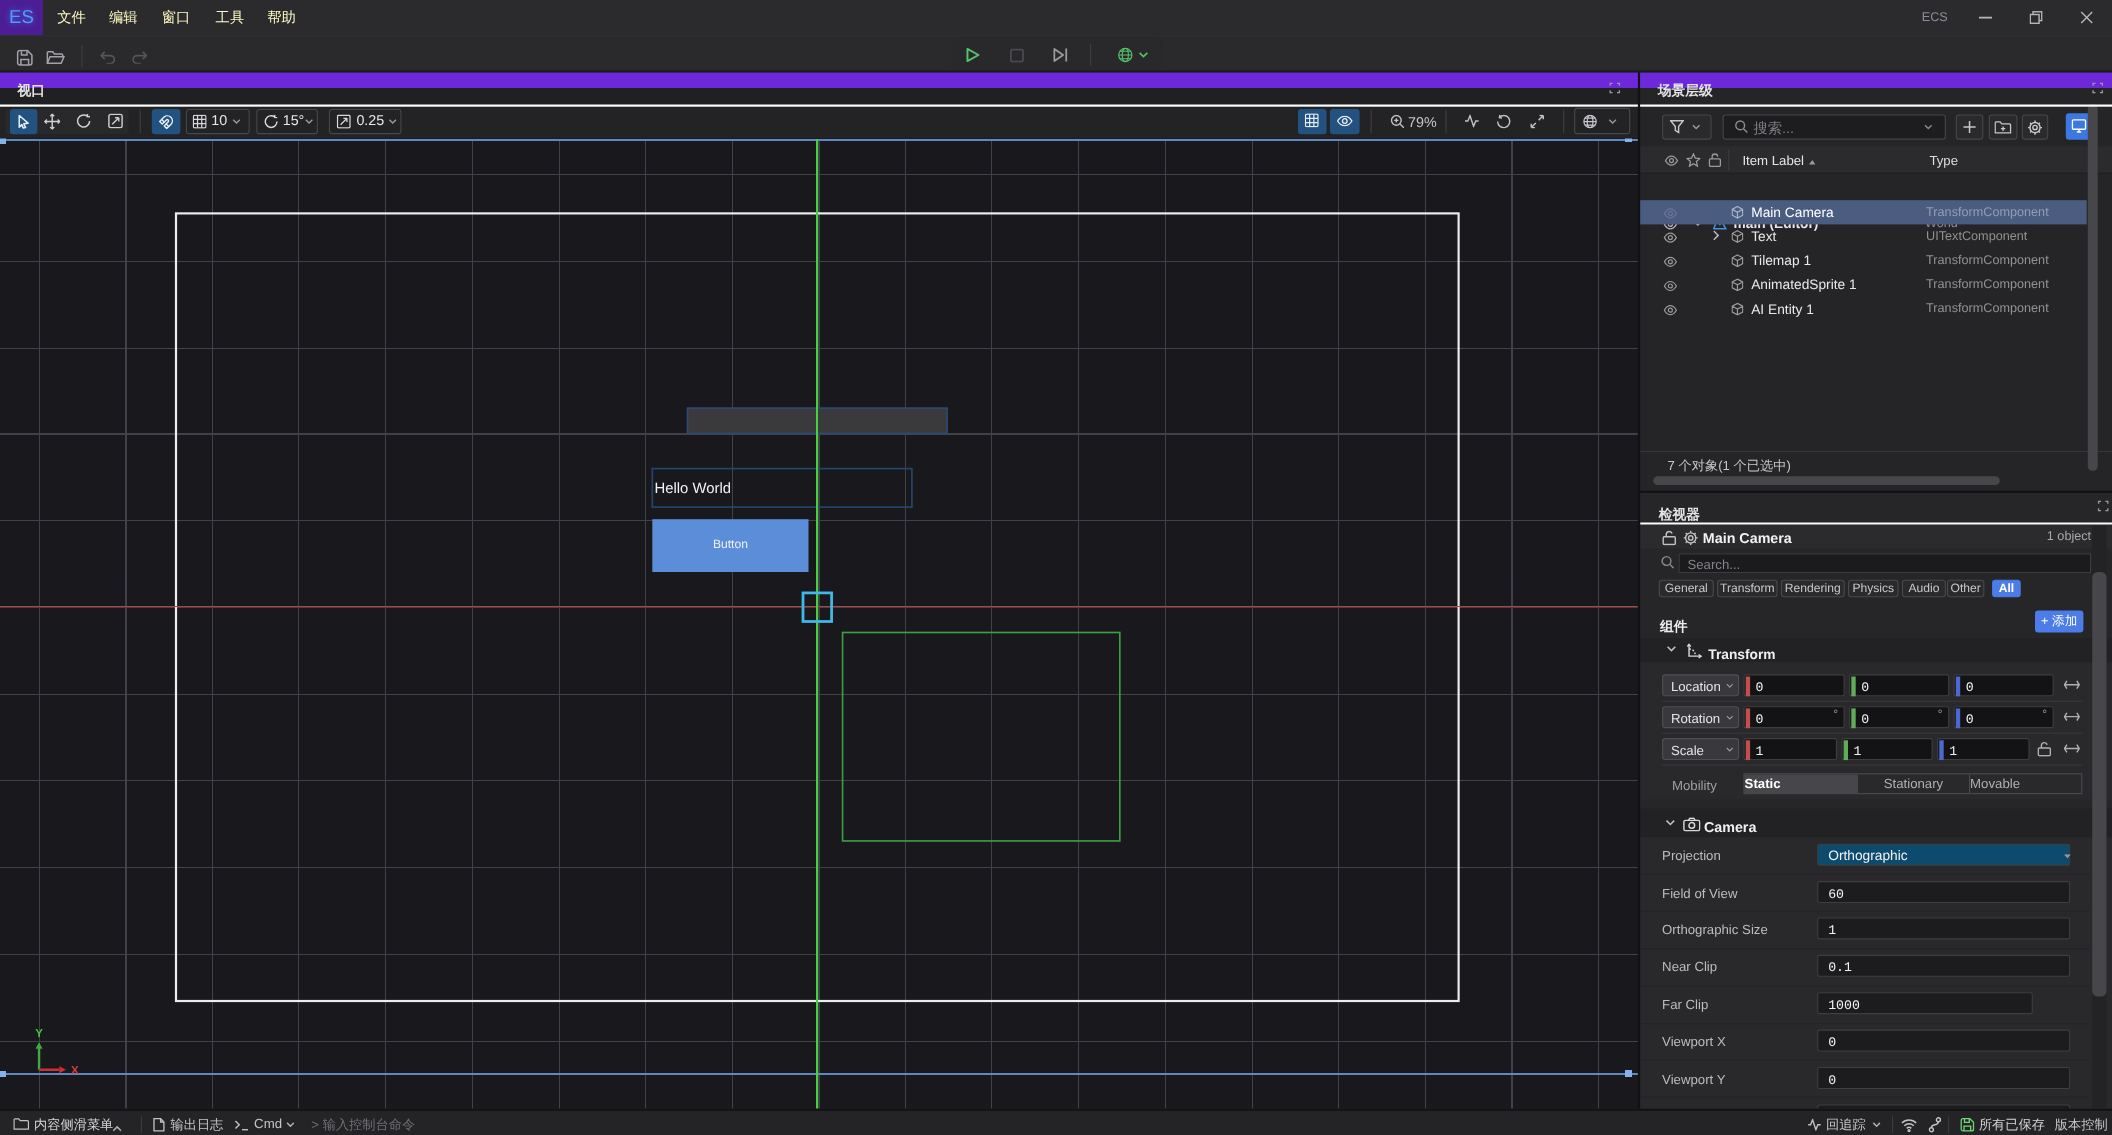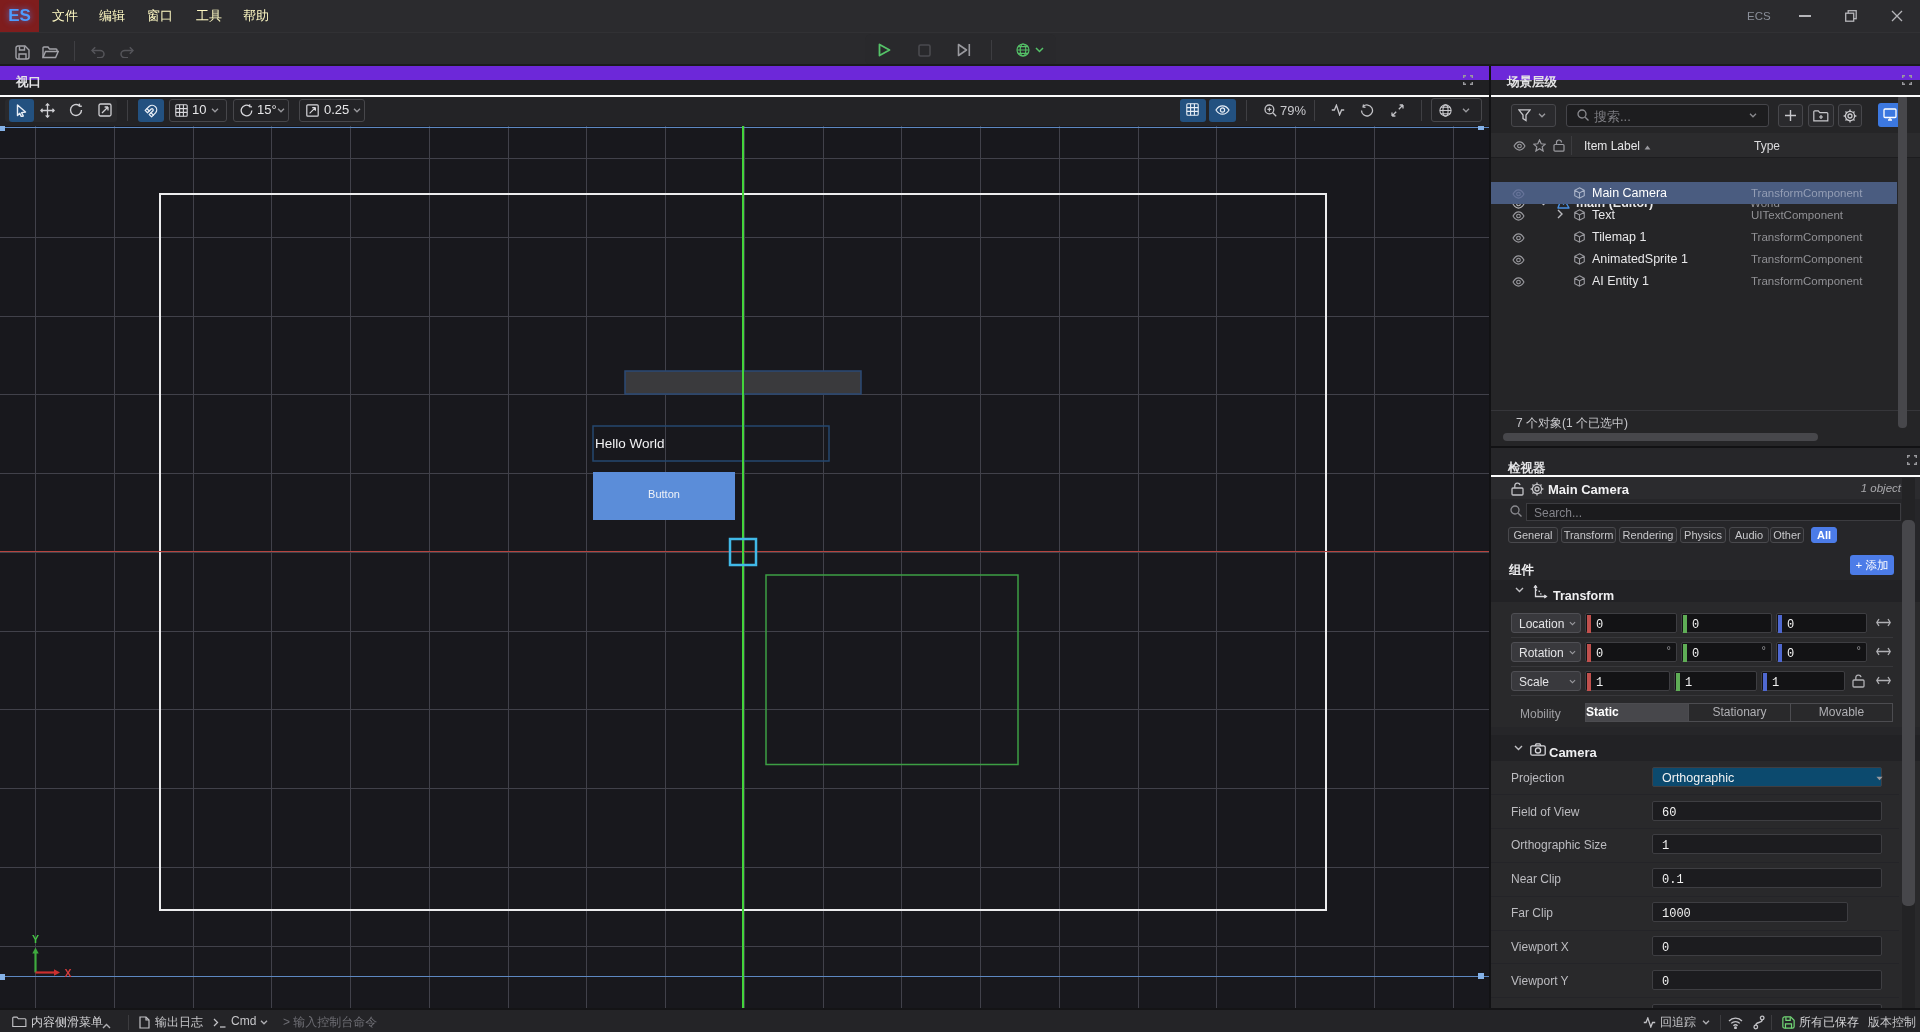--- a/index.html
+++ b/index.html
@@ -3,22 +3,22 @@
 <meta charset="utf-8">
 <style>
   * { margin:0; padding:0; box-sizing:border-box; }
   html,body { width:1920px; height:1032px; overflow:hidden; background:#202023;
     font-family:"Liberation Sans", sans-serif; }
   .abs { position:absolute; }
   svg { display:block; }
 
   
   #titlebar { position:absolute; left:0; top:0; width:1920px; height:32px; background:#2b2b2e; }
-  #eslogo { position:absolute; left:0; top:0; width:39px; height:32px; background:#7f1d1d;
-    color:#4f9cff; font-weight:bold; font-size:17px; line-height:32px; text-align:center;
+  #eslogo { position:absolute; left:0; top:0; width:39px; height:32px; background:#4c1d95;
+    color:#4f9cff; font-weight:normal; font-size:17px; line-height:32px; text-align:center;
     text-shadow:0 0 6px rgba(70,140,255,.8); }
   .menuitem { position:absolute; top:0; height:32px; line-height:32px; color:#fef9c3; font-size:13px; }
   #wintitle { position:absolute; top:0; height:32px; line-height:32px; color:#8a8f99; font-size:11.5px; }
   #toolbar2 { position:absolute; left:0; top:32px; width:1920px; height:34px; background:#2a2a2d;
     border-top:1px solid #313134; }
   #playcluster { position:absolute; left:865px; top:34px; width:191px; height:31px;
     background:#29292c; border-radius:6px; }
 
   
   .phead { position:absolute; top:66px; height:14px; background:#6d28d9; z-index:30; }
@@ -444,21 +444,21 @@
   <svg class="abs" style="left:20px; top:34px;" width="13" height="14" viewBox="0 0 13 14" fill="none" stroke="#c2c2c6" stroke-width="1.3">
       <rect x="1" y="6" width="11" height="7" rx="1"></rect>
       <path d="M3.8 6 V3.8 a2.7 2.7 0 0 1 5.3-.7"></path>
     </svg>
   <svg class="abs" style="left:39px; top:34px;" width="14" height="14" viewBox="0 0 14 14" fill="none" stroke="#c2c2c6" stroke-width="1.3">
       <circle cx="7" cy="7" r="2"></circle>
       <circle cx="7" cy="7" r="4.6"></circle>
       <path d="M7 0.6 V2.4 M7 11.6 V13.4 M0.6 7 H2.4 M11.6 7 H13.4 M2.5 2.5 L3.7 3.7 M10.3 10.3 L11.5 11.5 M11.5 2.5 L10.3 3.7 M3.7 10.3 L2.5 11.5"></path>
     </svg>
   <div class="abs" style="left:57px; top:34px; font-size:13px; font-weight:bold; color:#f2f2f4;">Main Camera</div>
-  <div class="abs" style="left:363px; top:34px; width:47px; text-align:right; font-size:11.5px; color:#a8a8ac;font-style:italic;">1 object</div>
+  <div class="abs" style="left:363px; top:34px; width:47px; text-align:right; font-size:11.5px; color:#a8a8ac;">1 object</div>
 
   <svg class="abs" style="left:19px; top:57px;" width="12" height="12" viewBox="0 0 12 12" fill="none" stroke="#8a8a8f" stroke-width="1.3">
       <circle cx="5" cy="5" r="4"></circle>
       <path d="M8.2 8.2 L11.5 11.5"></path>
     </svg>
   <div class="abs" style="left:35px; top:55px; width:375px; height:18px; background:#1b1b1d; border:1px solid #3c3c40;"></div>
   <div class="abs" style="left:43px; top:58px; font-size:12px; color:#84848a;">Search...</div>
 
   <div class="tab" style="left:17px; width:50px;">General</div>
   <div class="tab" style="left:70px; width:55px;">Transform</div>
@@ -555,21 +555,21 @@
       <path d="M3 1 L0.8 4.5 L3 8 M12 1 L14.2 4.5 L12 8 M0.8 4.5 H14.2"></path>
     </svg>
   <div class="abs" style="left:20px; top:247px; width:382px; height:1px; background:#38383b;"></div>
 
   <div class="abs" style="left:29px; top:259px; font-size:12px; color:#a0a0a4;">Mobility</div>
   <div class="abs" style="left:94px; top:255px; width:308px; height:19px; border:1px solid #4c4c50;">
     <div class="abs" style="left:0; top:0; width:102px; height:17px; background:#47474b; color:#fff; font-size:12px; font-weight:bold; line-height:17px;">Static</div>
     <div class="abs" style="left:102px; top:0; width:1px; height:17px; background:#4c4c50;"></div>
     <div class="abs" style="left:103px; top:0; width:101px; height:17px; color:#b0b0b4; font-size:12px; text-align:center; line-height:17px;">Stationary</div>
     <div class="abs" style="left:204px; top:0; width:1px; height:17px; background:#4c4c50;"></div>
-    <div class="abs" style="left:205px; top:0; width:101px; height:17px; color:#b0b0b4; font-size:12px; text-align:center; line-height:17px;">Movable</div>
+    <div class="abs" style="left:205px; top:0; width:101px; height:17px; color:#b0b0b4; font-size:12px; text-align:left; line-height:17px;">Movable</div>
   </div>
 
   <div class="abs" style="left:0; top:287px; width:429px; height:26px; background:#222225;"></div>
   <svg class="abs" style="left:23px; top:297px;" width="9" height="6" viewBox="0 0 9 6" fill="none" stroke="#c2c2c6" stroke-width="1.4">
       <path d="M1 1 L4.5 4.5 L8 1"></path>
     </svg>
   <svg class="abs" style="left:39px; top:295px;" width="16" height="13" viewBox="0 0 16 13" fill="none" stroke="#d8d8dc" stroke-width="1.3">
       <rect x="0.8" y="2.8" width="14.4" height="9.4" rx="1.5"></rect>
       <path d="M5 2.8 L6.2 0.8 H9.8 L11 2.8"></path>
       <circle cx="8" cy="7.4" r="2.6"></circle>

